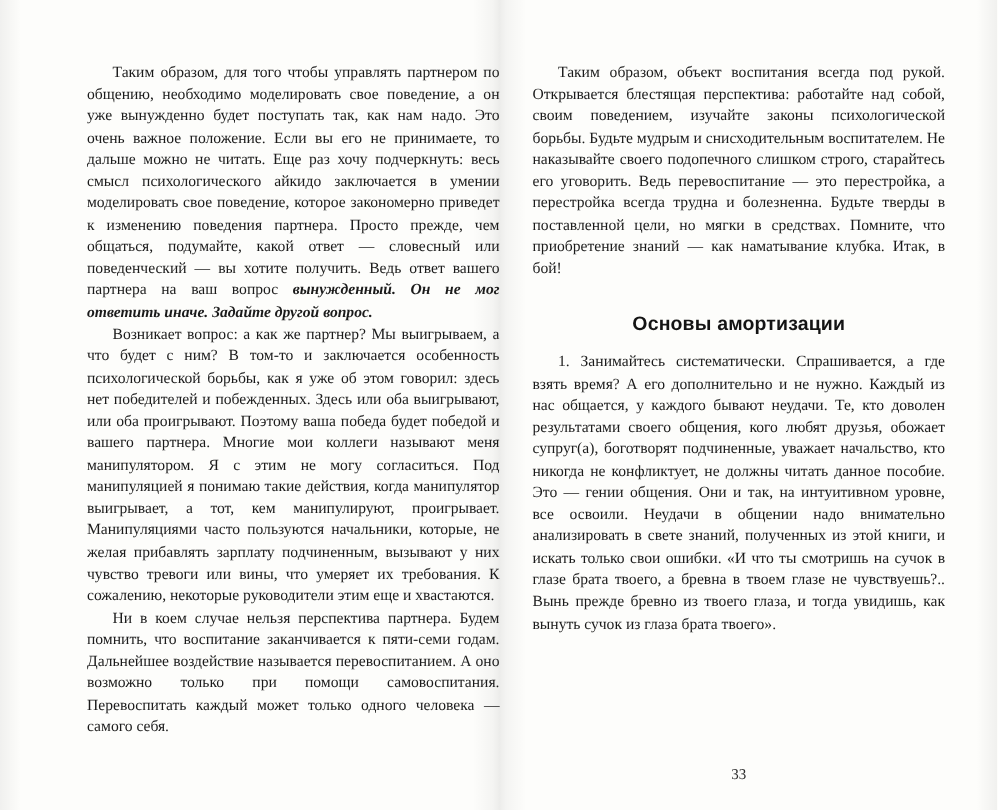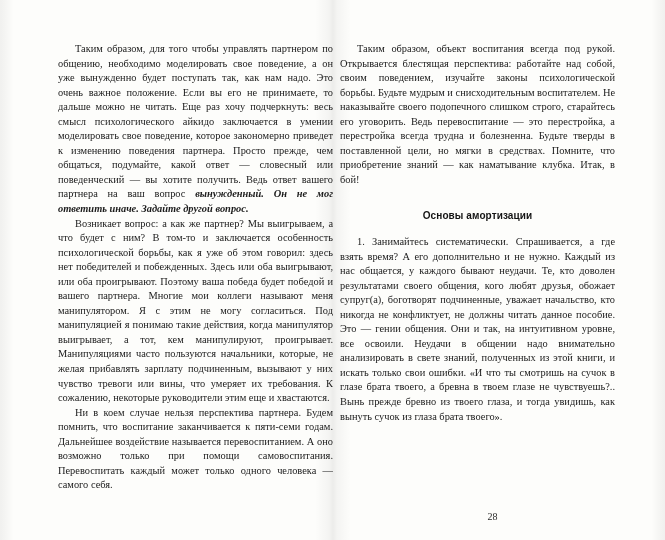--- a/index.html
+++ b/index.html
@@ -48,37 +48,37 @@
     position: absolute;
     top: 42px;
     width: 275px;
     font-size: 10.4px;
     line-height: 14.55px;
     text-align: justify;
     text-justify: inter-word;
     hyphens: manual;
   }
   .col-left  { left: 58px; }
-  .col-right { left: 340px; }
+  .col-right { left: 355px; }
 
   .para {
     margin: 0;
     text-indent: 17px;
   }
 
   .em-bi {
     font-weight: bold;
     font-style: italic;
   }
 
   .section-heading {
     margin: 22px 0 11px 0;
     text-align: center;
     font-family: "Liberation Sans", "DejaVu Sans", sans-serif;
-    font-size: 10px;
+    font-size: 13px;
     font-weight: bold;
     text-indent: 0;
     letter-spacing: 0.1px;
     color: #141414;
   }
 
   .folio {
     position: absolute;
     bottom: 18px;
     width: 275px;
@@ -125,15 +125,15 @@
   <div class="text-col col-right">
 
     <p class="para">Таким образом, объект воспитания всегда под рукой. Открывается блестящая перспектива: работайте над собой, своим поведением, изучайте законы психологической борьбы. Будьте мудрым и снисходительным воспитателем. Не наказывайте своего подопечного слишком строго, старайтесь его уговорить. Ведь перевоспитание — это перестройка, а перестройка всегда трудна и болезненна. Будьте тверды в поставленной цели, но мягки в средствах. Помните, что приобретение знаний — как наматывание клубка. Итак, в бой!</p>
 
     <h2 class="section-heading">Основы амортизации</h2>
 
 
     <p class="para">1. Занимайтесь систематически. Спрашивается, а где взять время? А его дополнительно и не нужно. Каждый из нас общается, у каждого бывают неудачи. Те, кто доволен результатами своего общения, кого любят друзья, обожает супруг(а), боготворят подчиненные, уважает начальство, кто никогда не конфликтует, не должны читать данное пособие. Это — гении общения. Они и так, на интуитивном уровне, все освоили. Неудачи в общении надо внимательно анализировать в свете знаний, полученных из этой книги, и искать только свои ошибки. «И что ты смотришь на сучок в глазе брата твоего, а бревна в твоем глазе не чувствуешь?.. Вынь прежде бревно из твоего глаза, и тогда увидишь, как вынуть сучок из глаза брата твоего».</p>
   </div>
 
-  <div class="folio folio-right">28</div>
+  <div class="folio folio-right">33</div>
 
 </div>
 
 </body></html>

